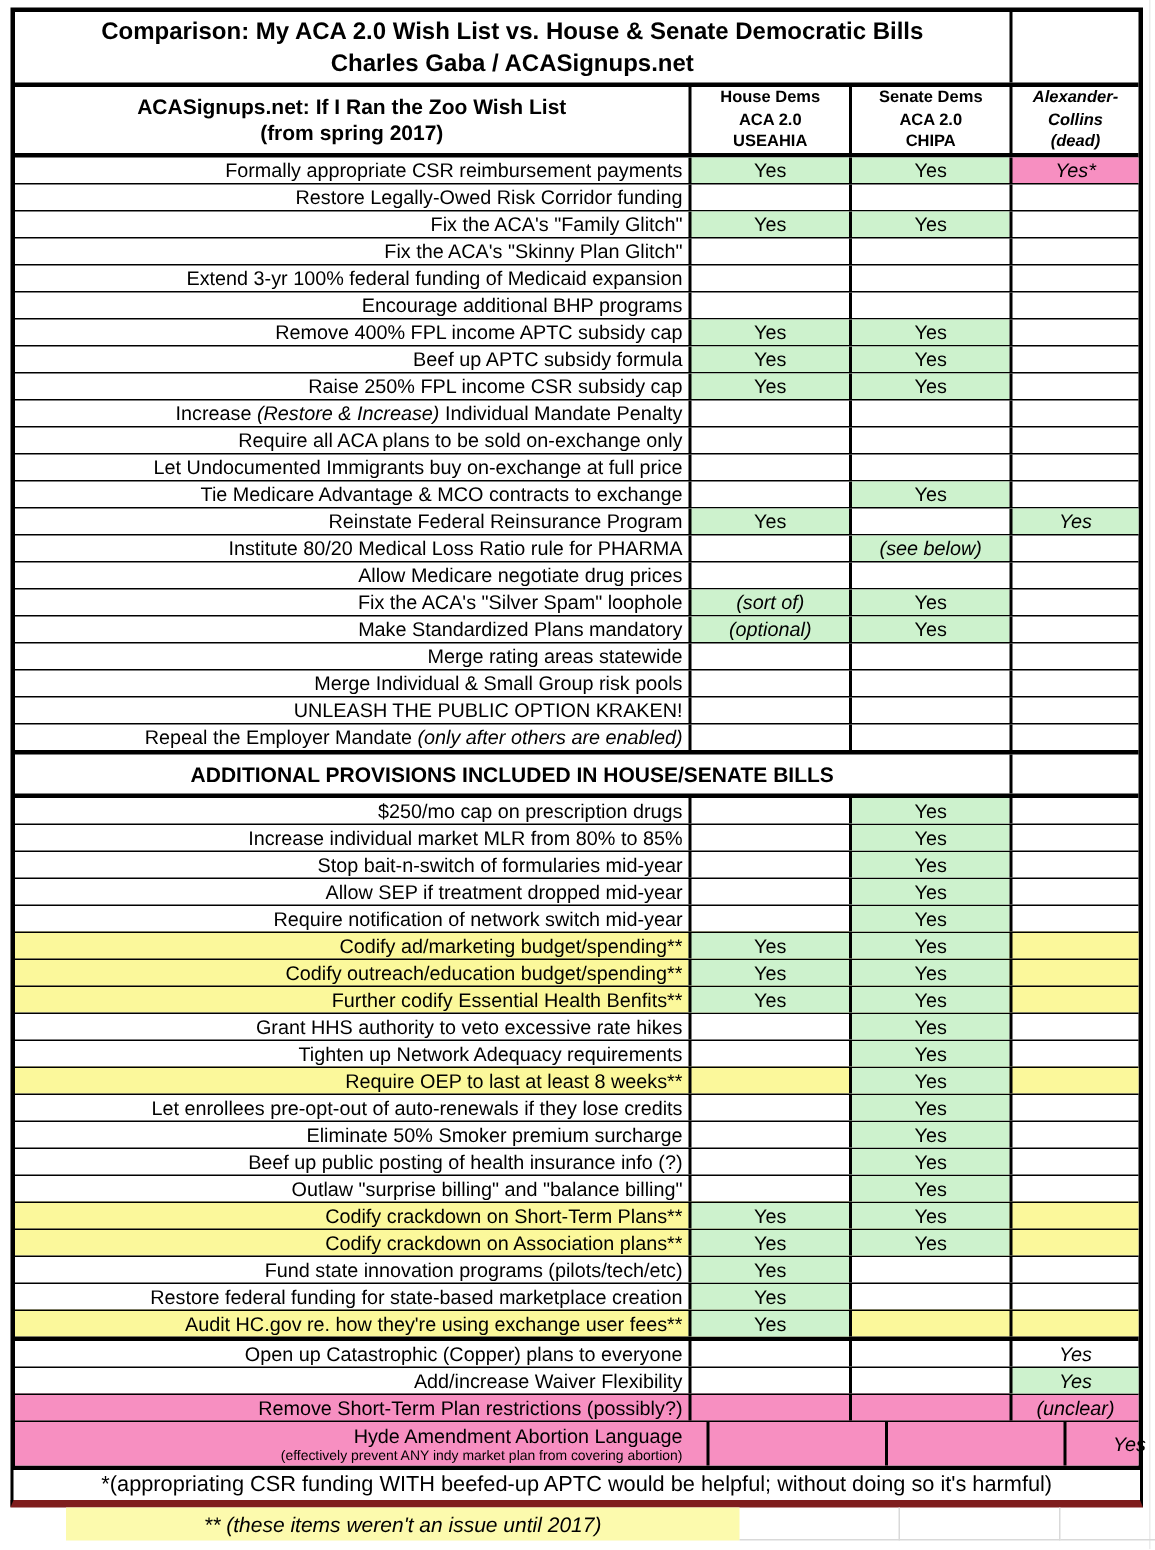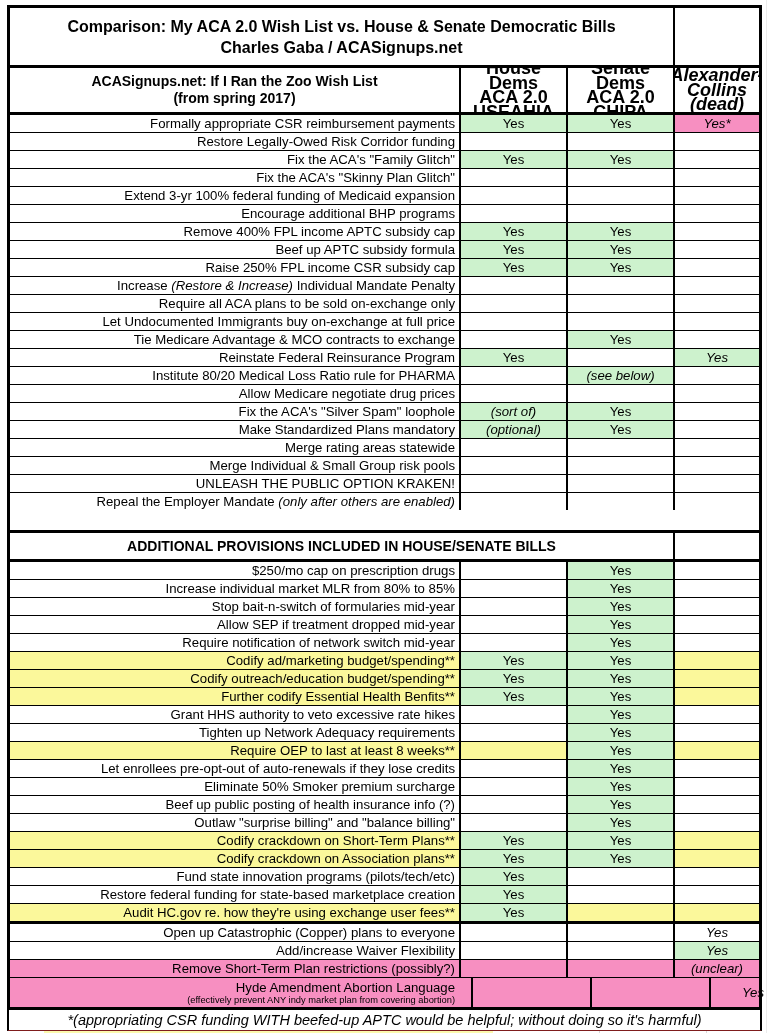--- a/index.html
+++ b/index.html
@@ -5,42 +5,42 @@
   html,body{margin:0;padding:0;}
   body{width:770px;height:1033px;background:#fff;font-family:"Liberation Sans",sans-serif;color:#000;}
   .stage{position:relative;width:770px;height:1033px;background:#ffffff;overflow:hidden;}
   .rightline{position:absolute;top:0;bottom:0;left:766px;width:1px;background:#ececec;}
   .wrap{position:absolute;left:7px;top:5px;width:755px;}
   .aca-table{border:3px solid #000;background:#fff;}
   .row{display:grid;grid-template-columns:449px 107px 107px 86px;}
   .row.merge{grid-template-columns:663px 86px;}
   .cell{display:flex;align-items:center;justify-content:center;overflow:hidden;background:transparent;}
   .row>.cell+.cell{border-left:2px solid #000;}
-  .trow{height:57px;}
+  .trow{height:47px;}
   .hrow{height:44px;border-top:3px solid #000;}
-  .srow{height:26px;border-top:3px solid #000;margin-top:20px;}
+  .srow{height:26px;border-top:3px solid #000;}
   .drow{height:17px;border-top:1px solid #000;}
   .drow.t3{border-top:3px solid #000;}
   .drow.tall{height:29px;gap:12px;}
   .title-cell{flex-direction:column;font-weight:bold;font-size:16px;line-height:21px;text-align:center;}
-  .hc{font-weight:bold;text-align:center;flex-direction:column;font-size:18px;line-height:14.5px;}
+  .hc{font-weight:bold;text-align:center;flex-direction:column;font-size:11px;line-height:14.5px;}
   .label-h{font-size:14px;line-height:17px;border-radius:11px;}
   .ital{font-style:italic;}
   .it{font-style:italic;align-items:center;}
   .lab{flex-direction:column;align-items:flex-end;justify-content:center;padding-right:4px;font-size:13.2px;line-height:15px;text-align:left;white-space:nowrap;}
   .li{font-style:italic;}
   .li:empty,.lp2:empty{display:none;}
   .lsub{font-size:9.3px;line-height:10px;}
   .lsub:empty{display:none;}
   .val{font-size:13.2px;}
   .sec-cell{font-weight:bold;font-size:14px;text-align:center;}
   .bg-green{background:var(--green);}
   .bg-pink{background:var(--pink);}
   .bg-yellow{background:var(--yellow);}
-  .note1{border-left:2px solid #000;border-right:2px solid #000;border-bottom:1px solid #7f1d1d;height:20px;display:flex;align-items:center;justify-content:center;font-style:italic;font-size:14.5px;background:#fff;}
+  .note1{border-left:2px solid #000;border-right:2px solid #000;border-bottom:5px solid #7f1d1d;height:20px;display:flex;align-items:center;justify-content:center;font-size:14.5px;background:#fff;}
   .note2row{display:grid;grid-template-columns:449px 107px 107px 92px;height:22px;padding-left:37px;}
   .note2{background:var(--footnote_yellow);font-style:italic;font-size:14px;display:flex;align-items:center;justify-content:center;}
   .ghost{border-right:1px solid var(--gridline);border-bottom:1px solid var(--gridline);}
 </style>
 </head>
 <body>
 
 <div class="stage">
   <div class="rightline"></div>
 

